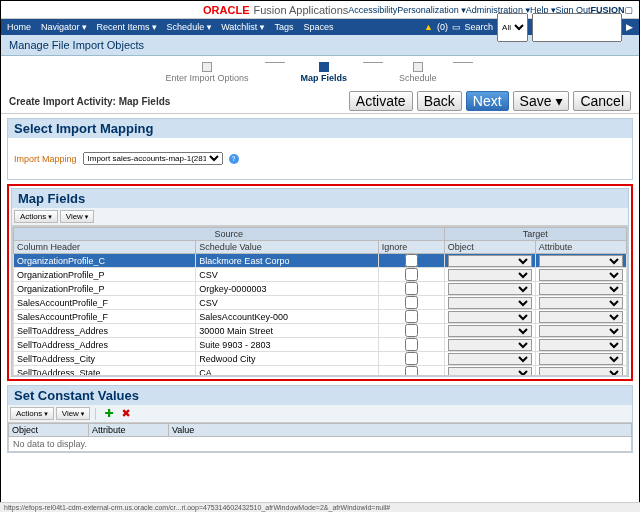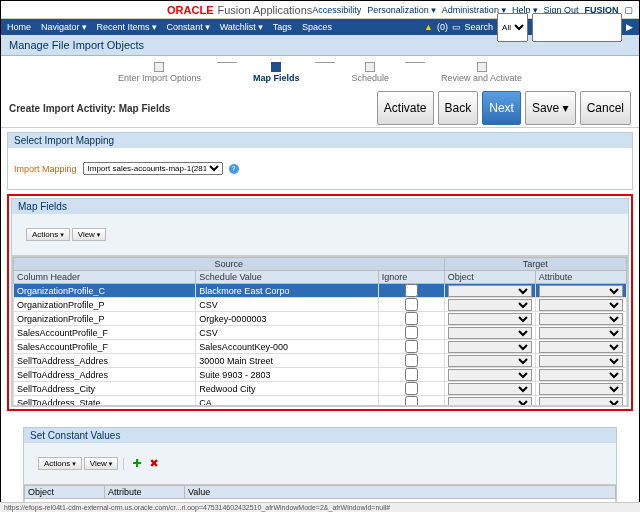--- a/index.html
+++ b/index.html
@@ -1,45 +1,45 @@
 <!DOCTYPE html>
 <html><head>
 <meta charset="utf-8">
 <style>
 *{box-sizing:border-box;margin:0;padding:0;font-family:Tahoma,Arial,sans-serif;font-size:9px}
 body{background:#fff;width:640px;height:512px;overflow:hidden;border:1px solid #000}
 .hdr{background:#fff;border-bottom:1px solid #ccc;padding:2px 6px;display:flex;align-items:center;justify-content:flex-end;height:18px}
 .logo{display:flex;align-items:center;gap:4px}
 .logo-r{color:#e00;font-weight:bold;font-size:11px}
 .logo-t{color:#555;font-size:11px}
-.hdr-r{display:flex;gap:6px;align-items:center;font-size:8px;color:#036}
+.hdr-r{display:flex;align-items:center;font-size:8px;color:#036}
 .hdr-r span{cursor:pointer}
 .gnav{background:#1b4f8f;color:#fff;padding:2px 6px;display:flex;gap:10px;height:16px;align-items:center;font-size:8px}
 .gnav-r{margin-left:auto;display:flex;gap:4px;align-items:center}
 .gnav-r select,.gnav-r input{font-size:8px;height:29px}
 .gnav-r input{width:90px}
 .pgt{background:#cfe0f0;padding:4px 8px;color:#036;font-size:11px;border-bottom:1px solid #9bc}
 .wiz{display:flex;justify-content:center;gap:14px;padding:6px 0;align-items:flex-start;font-size:8px}
 .wiz-step{display:flex;flex-direction:column;align-items:center;color:#777;gap:1px}
 .wiz-step.cur{color:#036;font-weight:bold}
 .wiz-box{width:10px;height:10px;border:1px solid #999;background:#eee}
 .wiz-step.cur .wiz-box{background:#1b4f8f;border-color:#1b4f8f}
 .wiz-line{width:20px;height:1px;background:#999;margin:0 2px}
 .sub{display:flex;justify-content:space-between;align-items:center;padding:2px 8px;border-bottom:1px solid #ccc}
 .sub h2{font-size:10px;color:#333;font-weight:bold}
 .btns{display:flex;gap:4px}
-.btn{border:1px solid #999;background:linear-gradient(#fff,#ddd);padding:9px 6px;font-size:12px;cursor:pointer;border-radius:2px}
+.btn{border:1px solid #999;background:linear-gradient(#fff,#ddd);padding:1px 6px;font-size:14px;cursor:pointer;border-radius:2px}
 .btn.pri{background:linear-gradient(#5a9fe0,#2e6db5);color:#fff;border-color:#2e6db5}
 .sec{margin:4px 6px;border:1px solid #bcd}
-.sec-h{background:#cfe0f0;padding:2px 6px;color:#036;font-size:10px;font-weight:normal}
+.sec-h{background:#cfe0f0;padding:2px 6px;color:#036;font-size:13px;font-weight:bold}
 .sec-b{padding:14px 6px;background:#fff}
 .imp-row{display:flex;gap:6px;align-items:center;font-size:8px}
 .imp-row select{font-size:8px;width:140px}
 .redbox{border:2px solid #d00;margin:2px 6px;padding:2px}
-.tbar{display:flex;gap:2px;align-items:center;padding:14px;background:#eef3f8;border-bottom:1px solid #ccc}
+.tbar{display:flex;gap:2px;align-items:center;padding:2px;background:#eef3f8;border-bottom:1px solid #ccc}
 .tbtn{border:1px solid #bbb;background:linear-gradient(#fff,#e5e5e5);padding:1px 5px;font-size:8px;cursor:pointer}
 .tbl-wrap{max-height:150px;overflow-y:scroll;border:1px solid #ccc}
 .tbl{width:100%;border-collapse:collapse;font-size:8px}
 .tbl th{background:#d8e4ef;border:1px solid #bbb;padding:1px 3px;font-weight:normal;color:#333;text-align:left}
 .tbl th.grp{text-align:center;background:#c8d8e8}
 .tbl td{border:1px solid #ddd;padding:0 3px;height:14px;white-space:nowrap;overflow:hidden}
 .tbl tr.sel td{background:#2e6db5;color:#fff}
 .tbl select{width:100%;font-size:8px;height:12px;border:1px solid #999}
 .tbl input[type=checkbox]{margin:0 auto;display:block}
 .col-ch{width:90px;max-width:90px}
@@ -74,21 +74,21 @@
     <span>Sign Out</span>
     <span style="font-weight:bold">FUSION</span>
     <span>▢</span>
   </div>
 </div>
 
 <div class="gnav">
   <span>Home</span>
   <span>Navigator ▾</span>
   <span>Recent Items ▾</span>
-  <span>Constant ▾</span>
+  <span>Schedule ▾</span>
   <span>Watchlist ▾</span>
   <span>Tags</span>
   <span>Spaces</span>
   <div class="gnav-r">
     <span style="color:#fc0">▲</span>
     <span>(0)</span>
     <span>▭</span>
     <span>Search</span>
     <select><option>All</option></select>
     <input placeholder="" style="">
@@ -107,24 +107,20 @@
   <div class="wiz-step cur">
       <div class="wiz-box"></div>
       <span>Map Fields</span>
     </div>
   <div class="wiz-line"></div>
   <div class="wiz-step">
       <div class="wiz-box"></div>
       <span>Schedule</span>
     </div>
   <div class="wiz-line"></div>
-  <div class="wiz-step">
-      <div class="wiz-box"></div>
-      <span>Review and Activate</span>
-    </div>
 </div>
 
 <div class="sub">
   <h2>Create Import Activity: Map Fields</h2>
   <div class="btns">
     <button class="btn">Activate</button>
     <button class="btn">Back</button>
     <button class="btn pri">Next</button>
     <button class="btn">Save  ▾</button>
     <button class="btn">Cancel</button>
@@ -246,21 +242,21 @@
               <td class="col-ob"><select><option></option></select></td>
               <td class="col-at"><select><option></option></select></td>
             </tr>
           </tbody>
       </table>
     </div>
   </div>
 </div>
 
 <div class="cv">
-  <div class="sec" style="margin:16px">
+  <div class="sec" style="margin:0">
     <div class="sec-h">Set Constant Values</div>
     <div class="tbar">
       <button class="tbtn drop">Actions</button>
       <button class="tbtn drop">View</button>
       <span style="border-left:1px solid #ccc;height:12px;margin:0 3px"></span>
       <span class="ico add">✚</span>
       <span class="ico del">✖</span>
     </div>
     <table class="cv-tbl">
       <thead>

